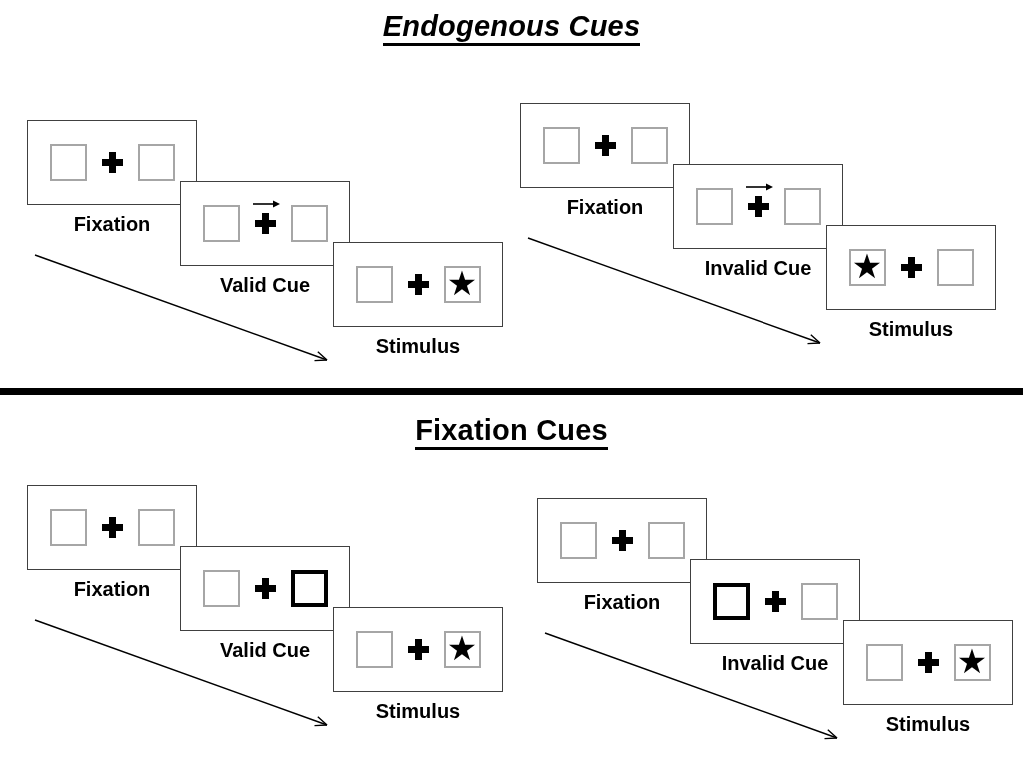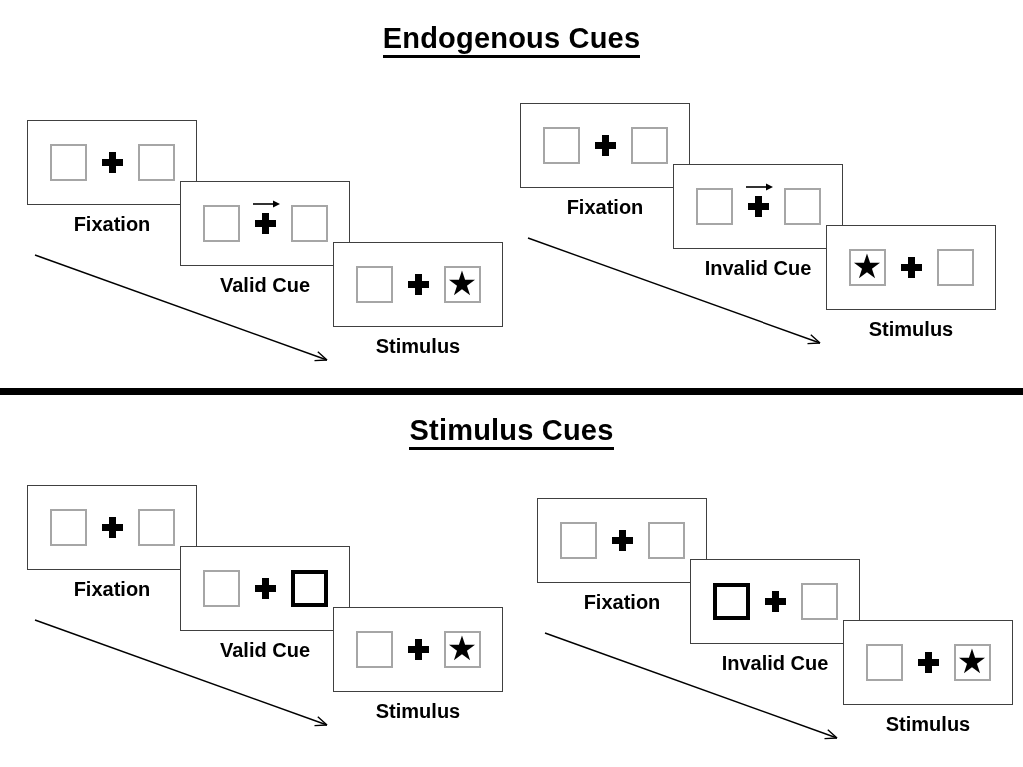--- a/index.html
+++ b/index.html
@@ -16,21 +16,21 @@
     left: 0; width: 100%;
     text-align: center;
     font-size: 29px;
     font-weight: bold;
     letter-spacing: 0.2px;
   }
   .section-title .u {
     border-bottom: 3px solid #000;
     padding-bottom: 1px;
   }
-  #title-endogenous { top: 22px; }
+  #title-endogenous { top: 10px; font-style: italic; }
   #title-exogenous  { top: 414px; }
   .divider {
     position: absolute;
     left: 0; top: 388px;
     width: 1023px; height: 7px;
     background: #000;
   }
   .panel {
     position: absolute;
     width: 500px; height: 270px;
@@ -190,21 +190,21 @@
     <div class="card-label" style="left: 306px; top: 215px;">Stimulus</div>
     <svg class="time-arrow" width="320" height="125" viewBox="0 0 320 125">
       <line x1="8" y1="7" x2="300" y2="112" stroke="#000" stroke-width="1.4"></line>
       <path d="M300,112 L287.5,112.6 M300,112 L290.8,103.8" stroke="#000" stroke-width="1.4" fill="none"></path>
     </svg>
   </div>
 
 <div class="divider"></div>
 
 <div class="section-title" id="title-exogenous">
-  <span class="u">Stimulus Cues</span>
+  <span class="u">Fixation Cues</span>
 </div>
 
 <div class="panel" id="panel-exo-valid">
     <div class="trial-card" style="left: 0px; top: 0px;">
       <div class="card-row">
         <div class="box"></div>
         <div class="center-sym">
           <div class="plus"></div>
         </div>
         <div class="box"></div>

